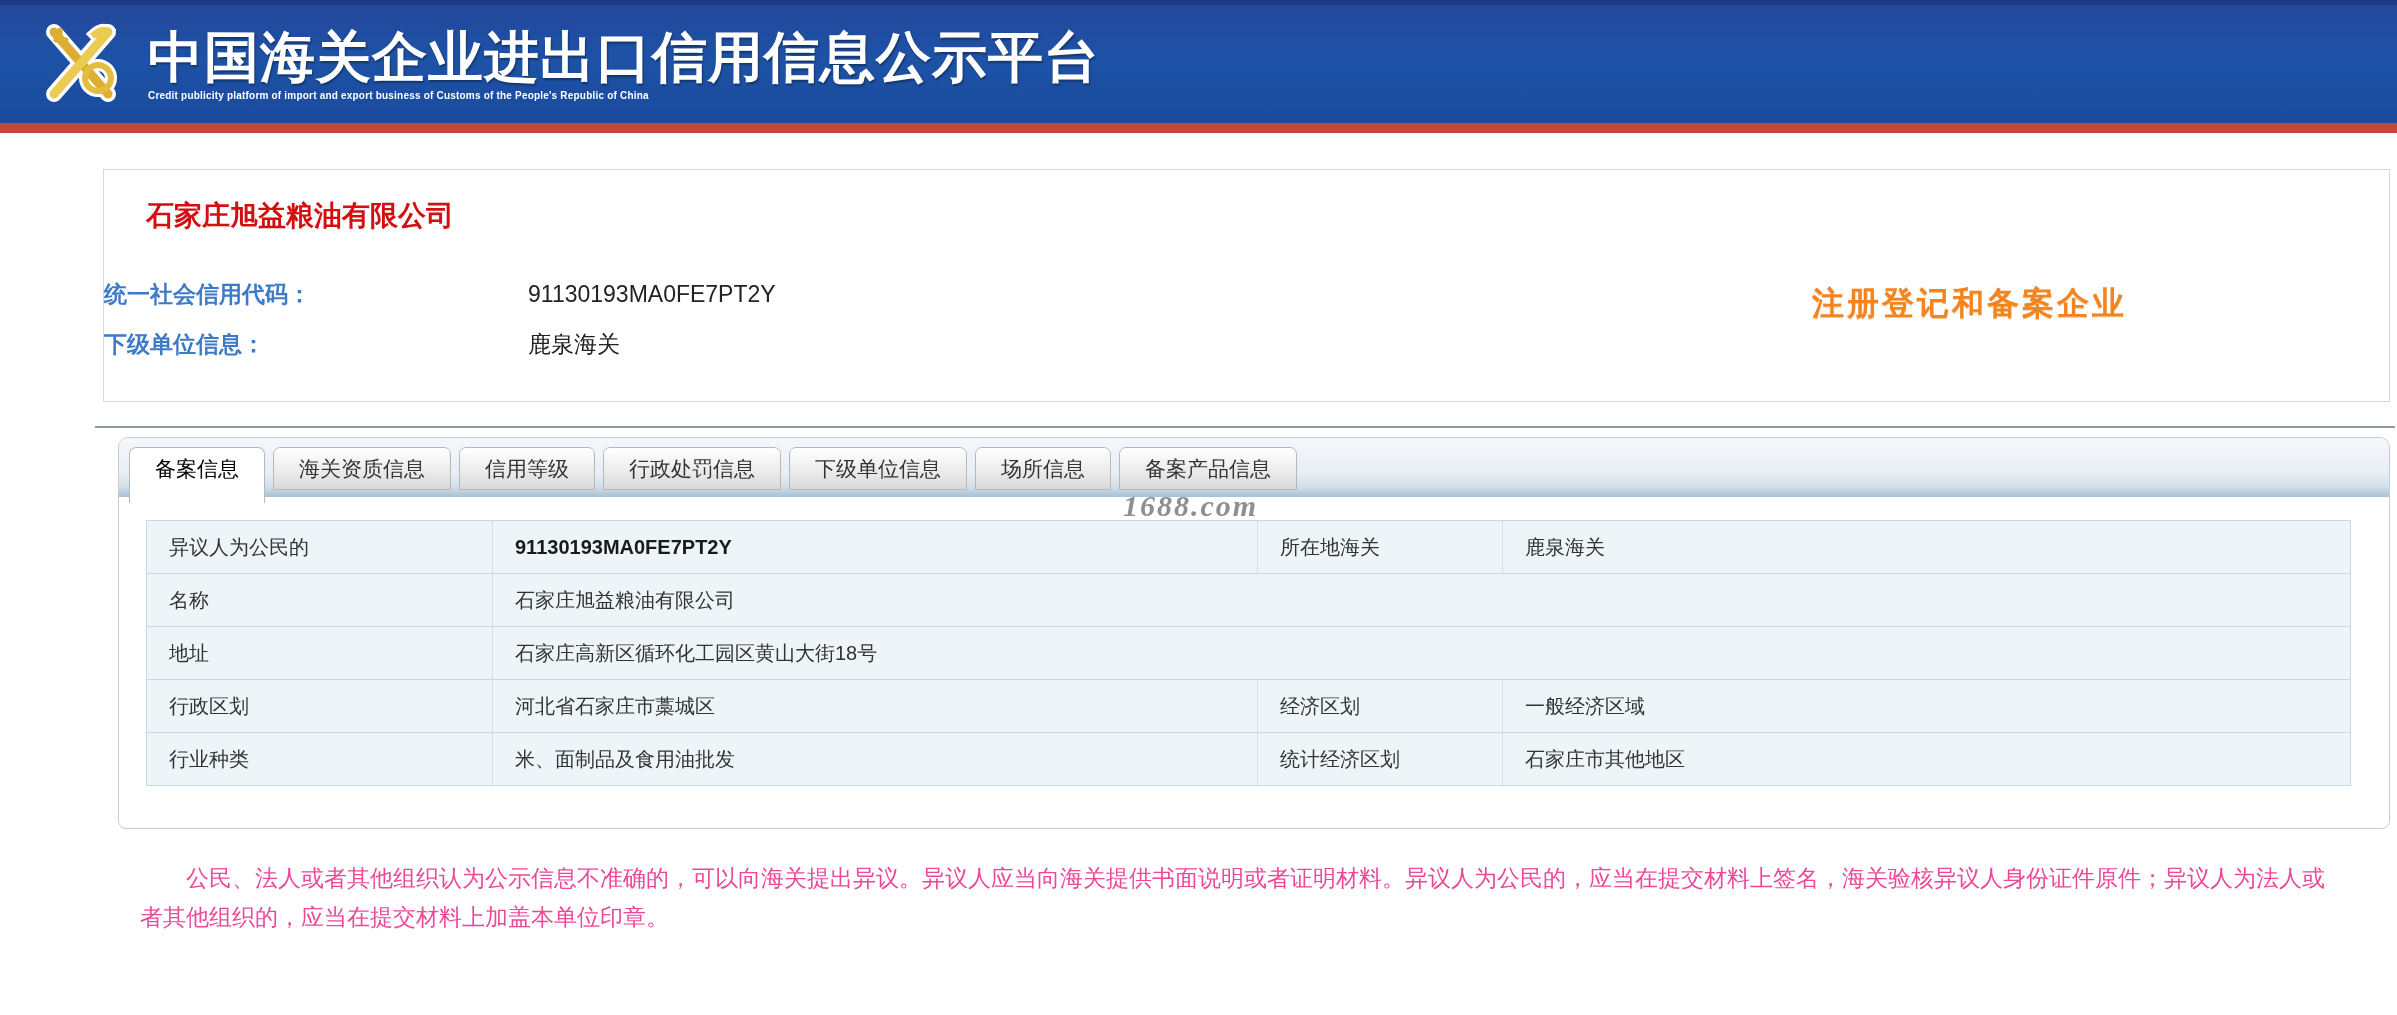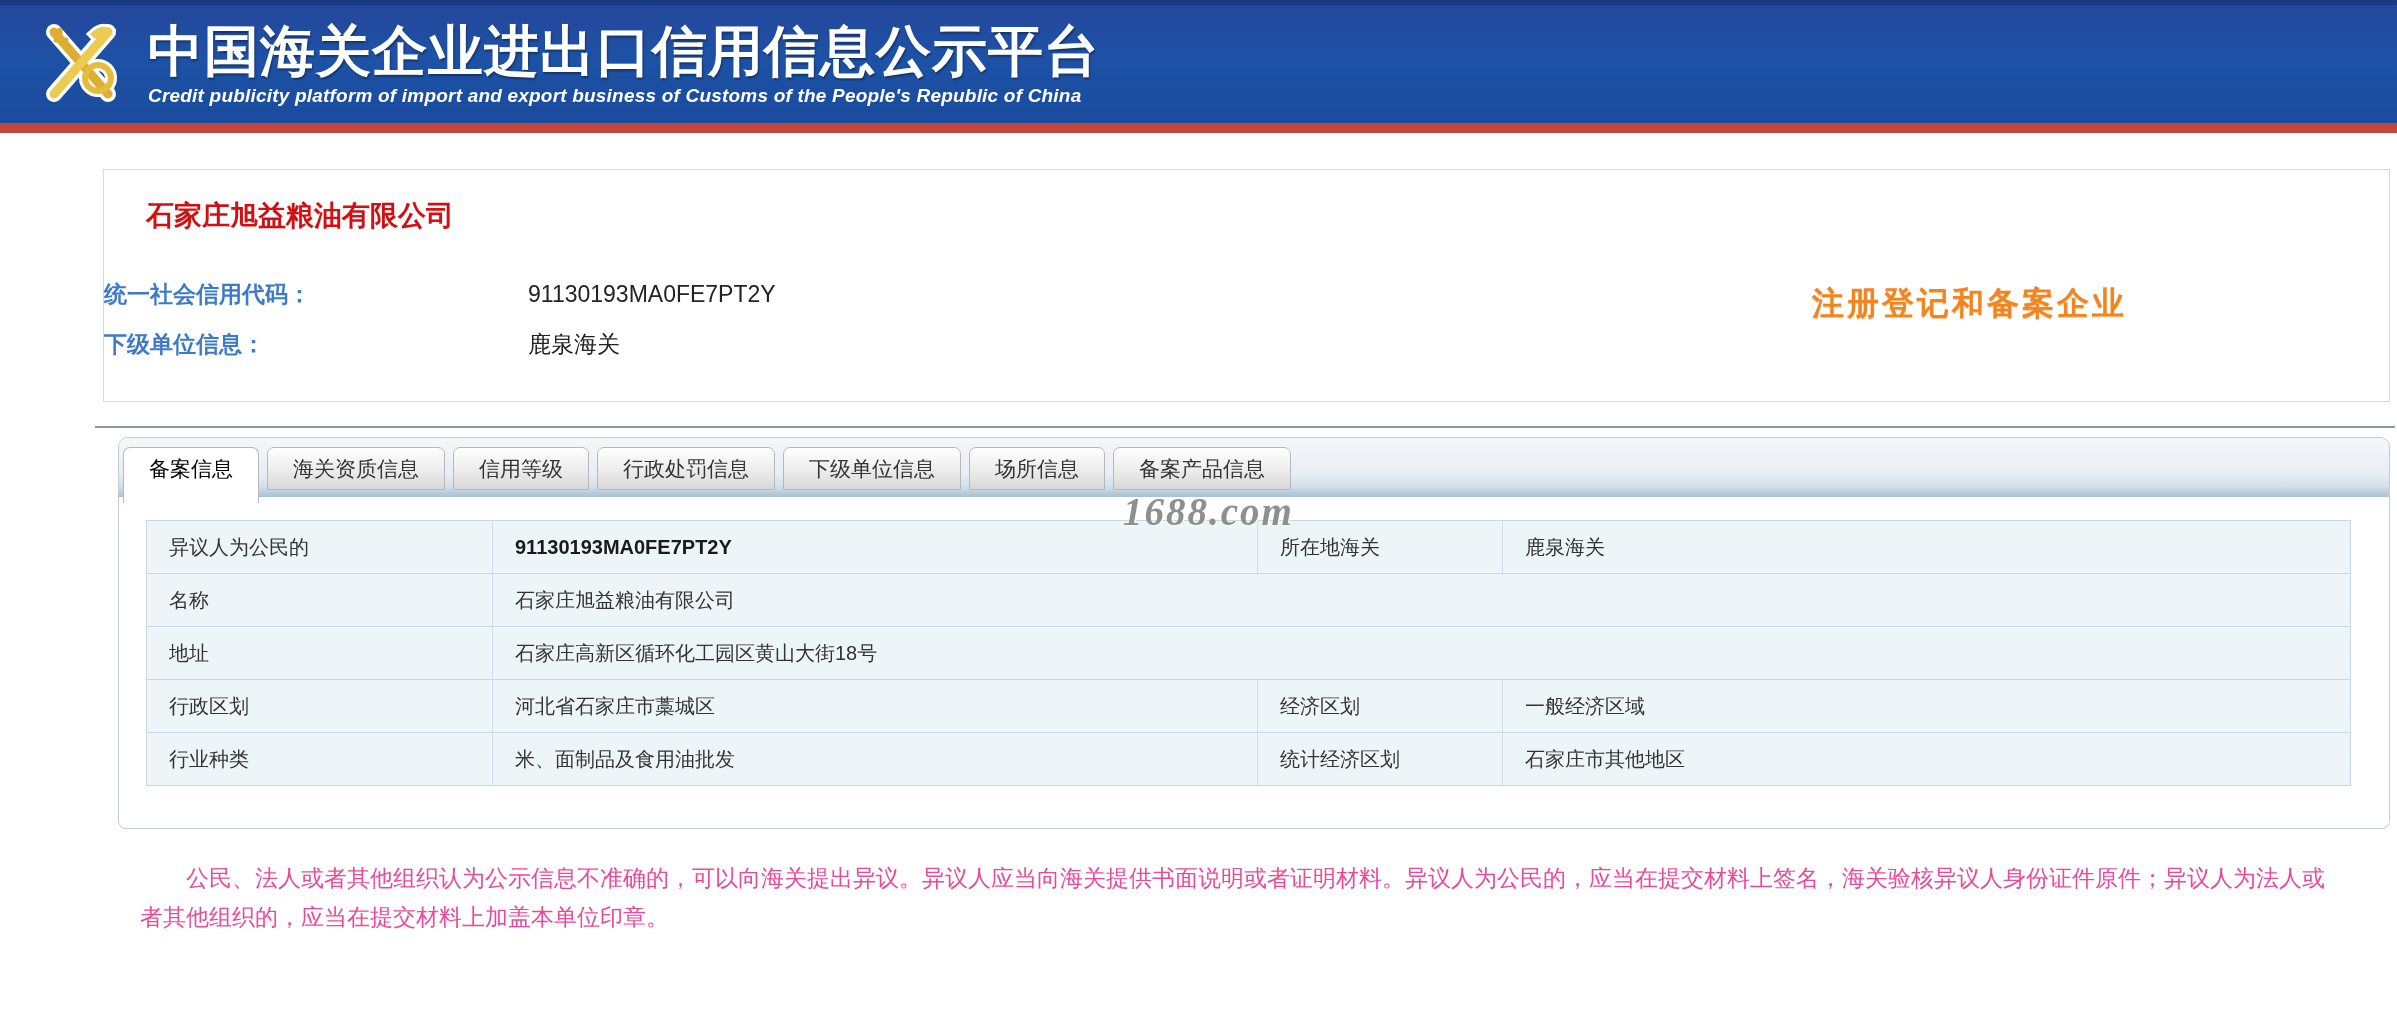--- a/index.html
+++ b/index.html
@@ -7,42 +7,42 @@
     font-family:"Liberation Sans","DejaVu Sans",sans-serif; position:relative; overflow:hidden; }
 
   
   .site-header { height:123px; background:linear-gradient(180deg,#24479b 0%,#1d52a6 45%,#1a4b9d 100%);
     border-top:5px solid #1b3a86; position:relative; }
   .header-inner { display:flex; align-items:center; padding-left:30px; height:100%; }
   .logo-wrap { width:100px; height:100px; flex:0 0 auto; }
   .header-text { margin-left:18px; color:#fff; }
   .header-title { font-size:55px; font-weight:bold; letter-spacing:1px; line-height:1.1;
     text-shadow:1px 2px 2px rgba(0,0,0,.35); }
-  .header-subtitle { font-size:19px; font-weight:bold; letter-spacing:.2px; margin-top:3px;font-style:italic; }
+  .header-subtitle { font-size:10px; font-weight:bold; letter-spacing:.2px; margin-top:3px; }
   .red-bar { height:10px; background:#c4473e; }
 
   
   .company-panel { position:relative; margin:36px 0 0 103px; width:2287px; height:233px;
     border:1px solid #d8d8d8; background:#fff; }
   .company-name { margin:27px 0 0 42px; font-size:28px; font-weight:bold; color:#d30f12; }
   .company-fields { margin-top:34px; }
   .company-field { display:flex; line-height:50px; font-size:23px; }
   .flabel { width:408px; font-weight:bold; color:#3d7ac8; }
   .fvalue { margin-left:16px; color:#222; }
   .company-badge { position:absolute; top:112px; right:262px; font-size:32px; font-weight:bold;
     color:#f28522; letter-spacing:3px; text-shadow:0 1px 0 #fbc98d; }
 
   
   .section-divider { margin:24px 0 0 95px; width:2300px; border-top:2px solid #8d9aa6; }
 
   
   .tab-module { position:relative; margin:9px 0 0 118px; width:2272px;
     border:1px solid #c2cbd6; border-radius:10px 10px 8px 8px; background:#fff; }
   .tab-strip { height:59px; border-radius:10px 10px 0 0; display:flex; align-items:flex-start;
-    gap:8px; padding:9px 0 0 4px;
+    gap:8px; padding:9px 0 0 10px;
     background:linear-gradient(180deg,#f5f7fa 0%,#e9eef4 60%,#d3dfe9 82%,#a9c0d4 100%); }
   .tab { height:43px; line-height:41px; padding:0 25px; font-size:21px; color:#333;
     background:linear-gradient(180deg,#ffffff 0%,#ececec 55%,#d8d8d8 100%);
     border:1px solid #b5b9bd; border-radius:7px 7px 0 0; cursor:pointer; white-space:nowrap; }
   .tab.active { background:#fff; height:56px; position:relative; z-index:3; border-bottom:none; color:#000; }
   .tab-content { padding:23px 0 42px 27px; }
 
   
   .record-table { width:2205px; border:1px solid #c6dae3; }
   .trow { display:grid; grid-template-columns:345px 765px 245px 850px; background:#edf5f9;
@@ -50,21 +50,21 @@
   .trow:last-child { border-bottom:none; }
   .tcell { min-height:52px; display:flex; align-items:center; padding:6px 10px 6px 22px;
     font-size:20px; color:#333; }
   .tcell.vline { border-left:1px solid #d3dfe6; }
   .tcell.spanv { grid-column:2 / 5; }
   .tcell.code { font-weight:bold; color:#1a1a1a; }
 
   
   .watermark { position:absolute; left:1123px; top:489px; z-index:6; pointer-events:none;
     font-family:"Liberation Serif","DejaVu Serif",serif; font-style:italic; font-weight:bold;
-    font-size:39px; letter-spacing:2px; color:#8f8f8f; text-shadow:1px 1px 0 #ffffff; }
+    font-size:30px; letter-spacing:2px; color:#8f8f8f; text-shadow:1px 1px 0 #ffffff; }
 
   
   .footer-notice { margin:30px 62px 0 140px; font-size:23px; line-height:39px;
     color:#ec4899; text-indent:2em; }
 </style>
 </head>
 <body>
 
 <div class="site-header">
   <div class="header-inner">

